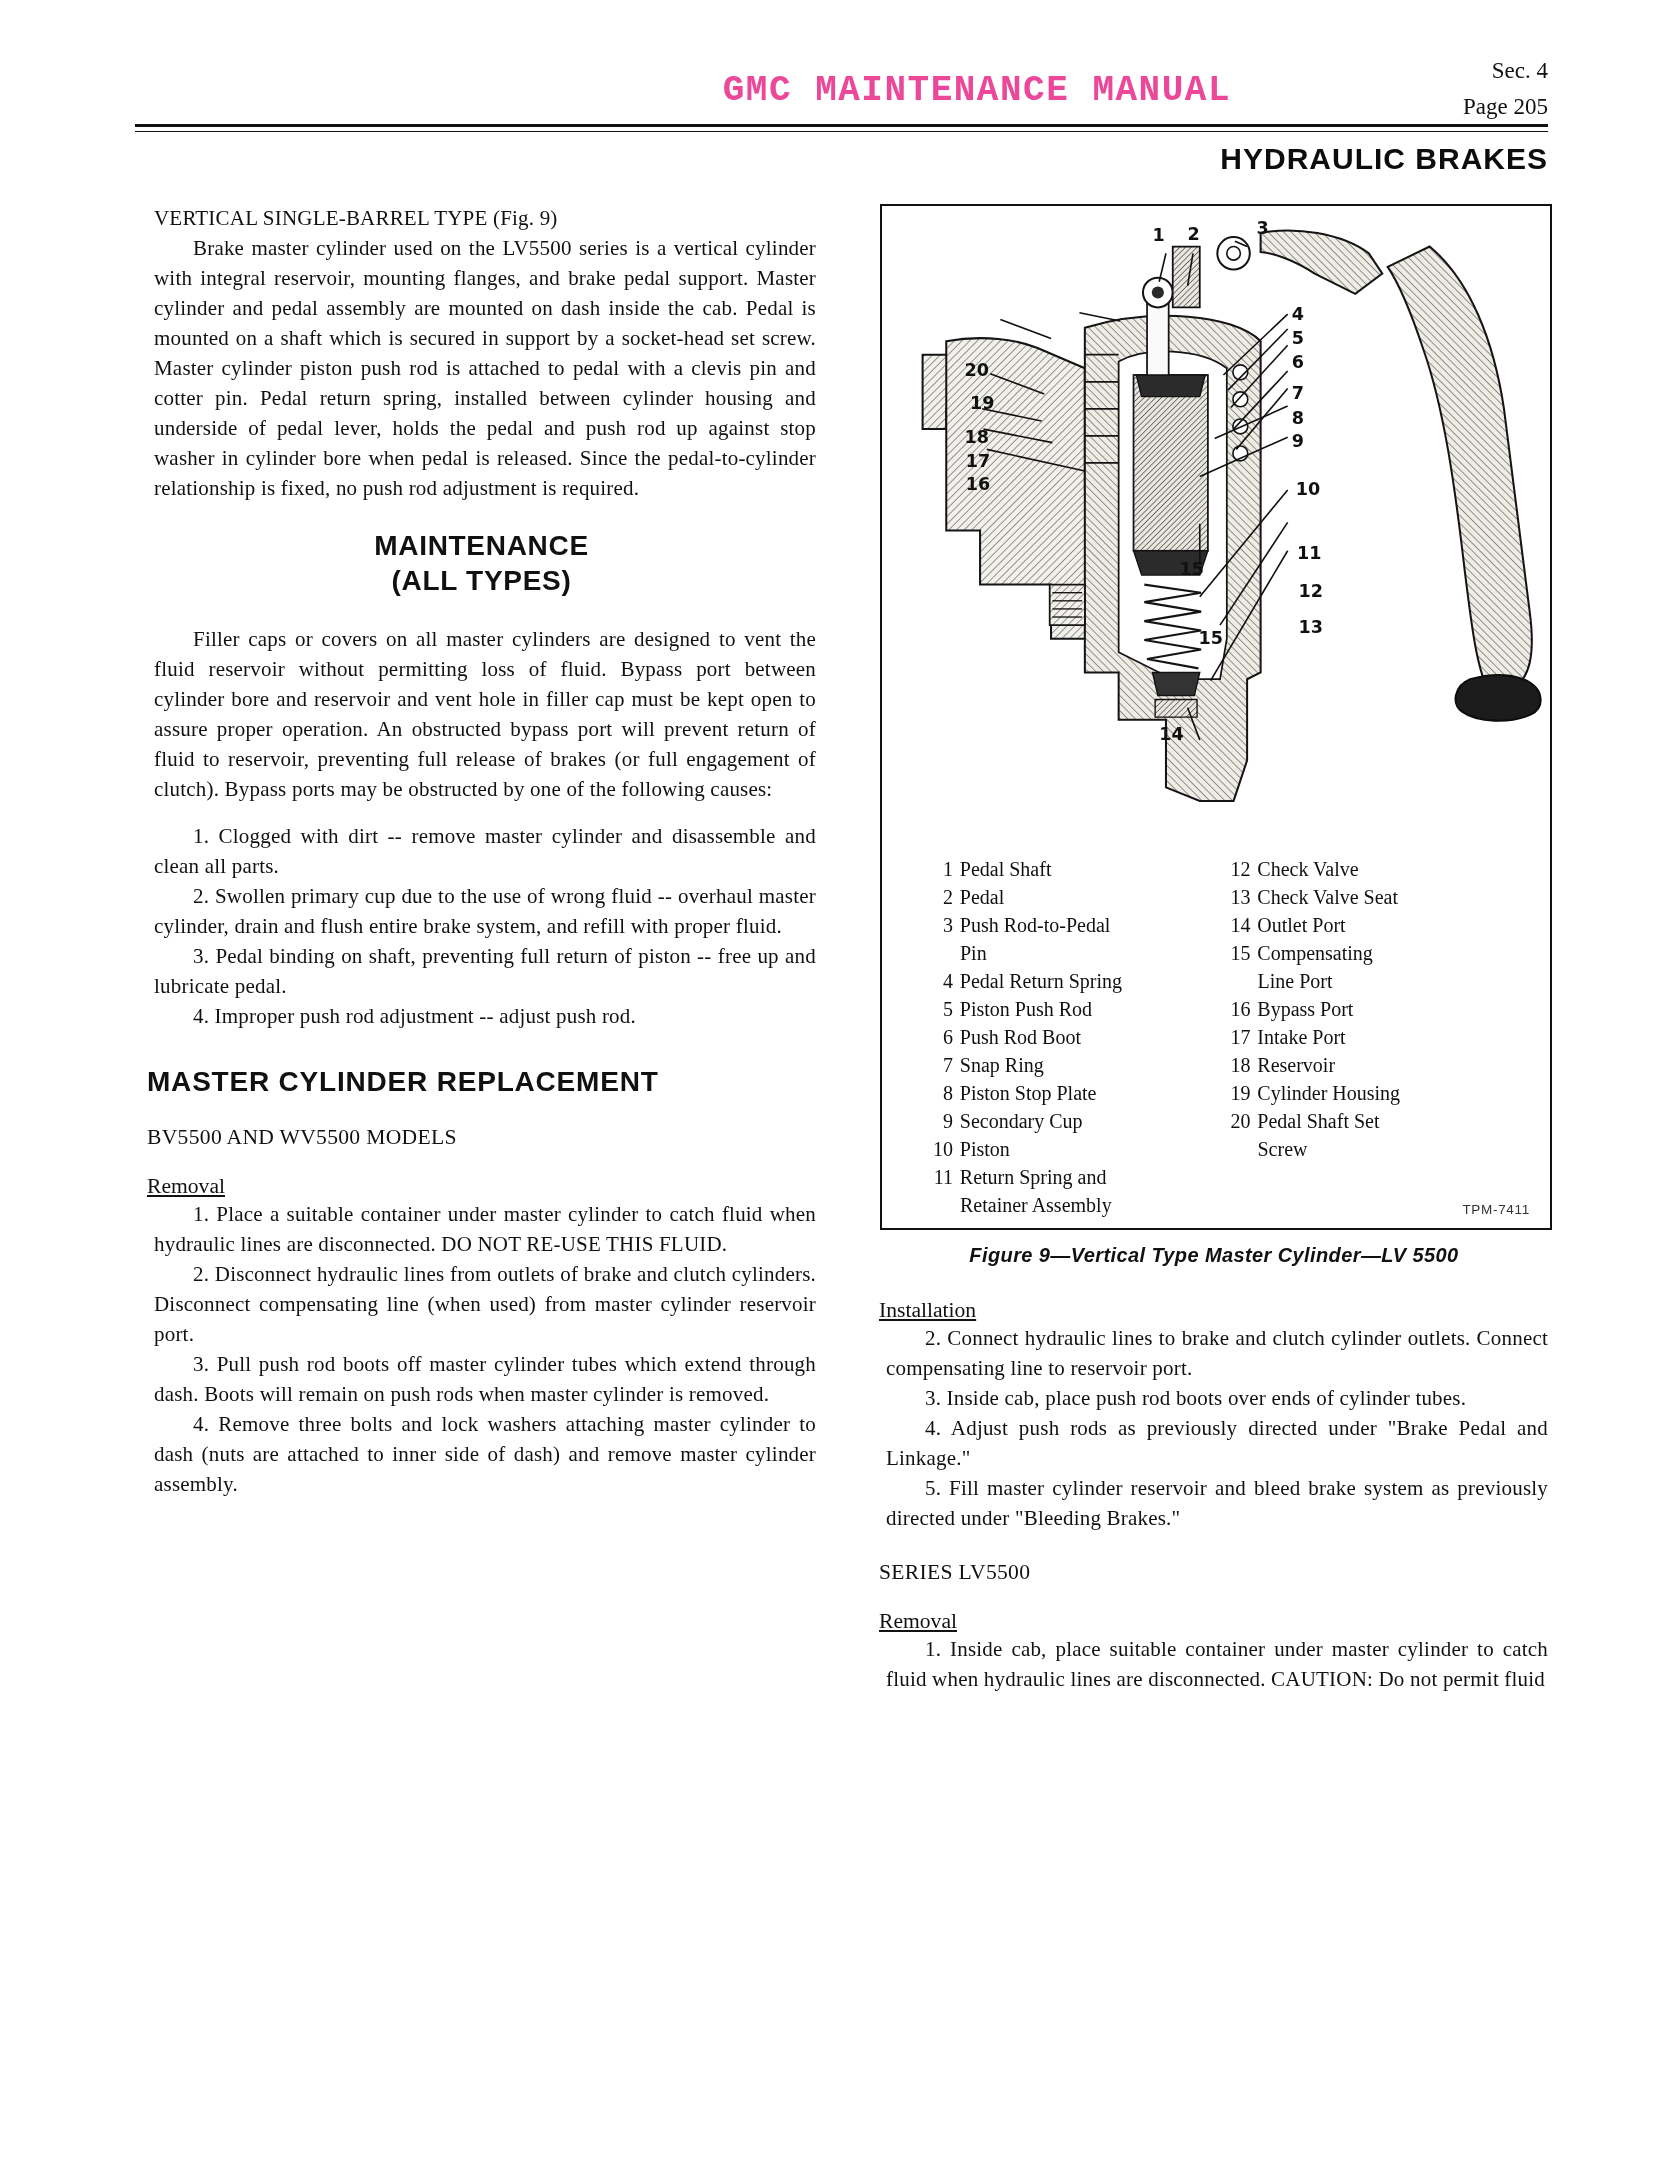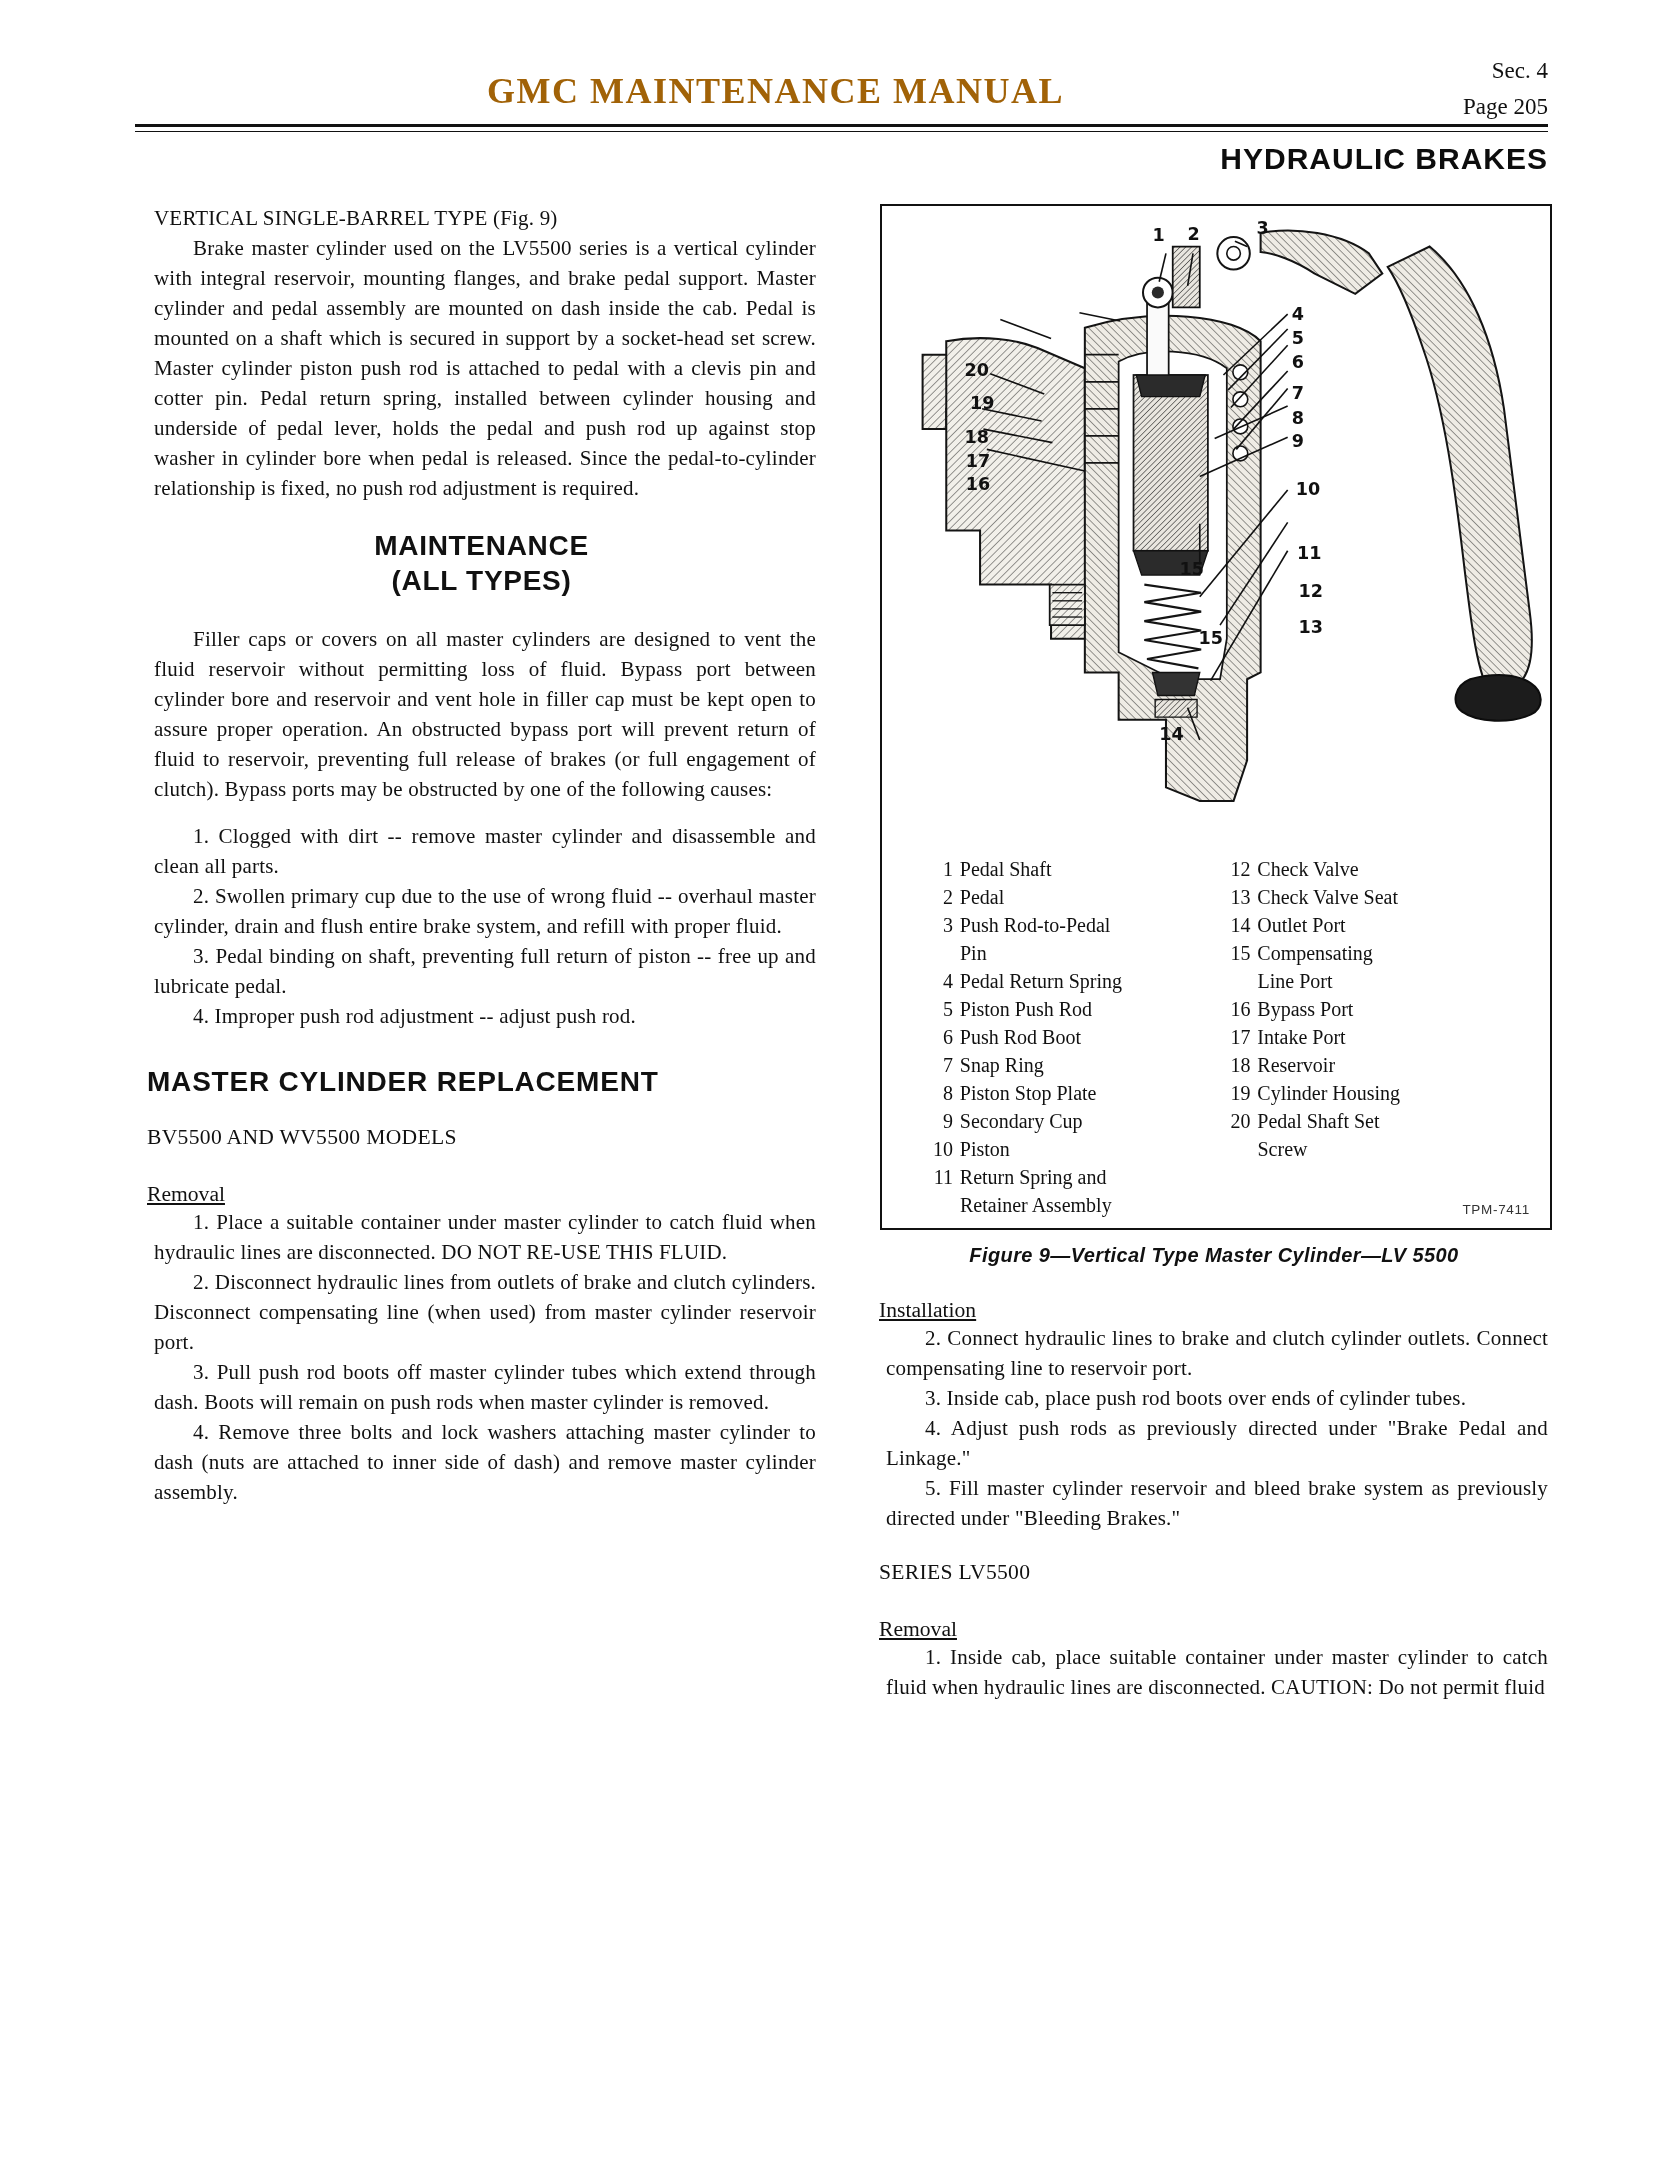--- a/index.html
+++ b/index.html
@@ -29,26 +29,26 @@
     left: 135px;
     top: 47px;
     width: 1413px;
     height: 88px;
   }
   .manual-title {
     position: absolute;
     left: 352px;
     top: 23px;
     width: 744px;
-    text-align: left;
-    font-family: Liberation Serif, serif;
+    text-align: right;
+    font-family: Liberation Mono, monospace;
     font-weight: bold;
     font-size: 36px;
     letter-spacing: 1.5px;
-    color: #a16207;
+    color: #ec4899;
   }
   .sec-line {
     position: absolute;
     right: 0px;
     top: 10.8px;
     text-align: left;
     font-size: 23px;
     color: #111;
   }
   .page-line {
@@ -122,21 +122,21 @@
     margin: 35px 0 0 0;
   }
 
   .h-plain {
     font-size: 21.6px;
     margin: 27px 0 0 0;
     letter-spacing: 0.3px;
   }
   .h-underline {
     font-size: 21.6px;
-    margin: 32px 0 0 0;
+    margin: 24px 0 0 0;
     text-decoration: underline;
     display: inline-block;
   }
   .spacer-sm { height: 17.6px; }
   .spacer-md { height: 27px; }
 
   
   .figure-box {
     position: absolute;
     left: 880px;

